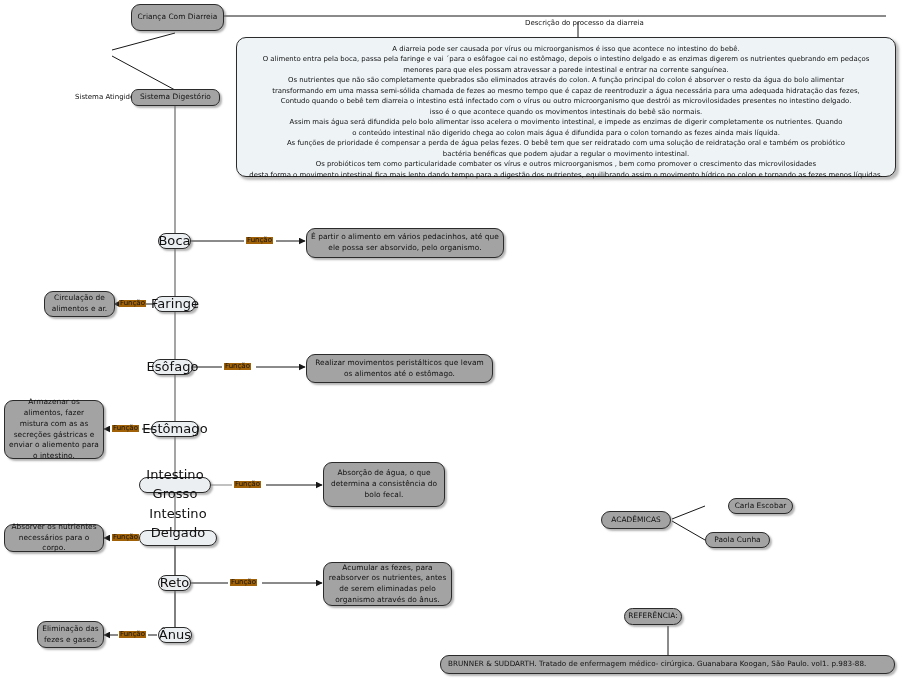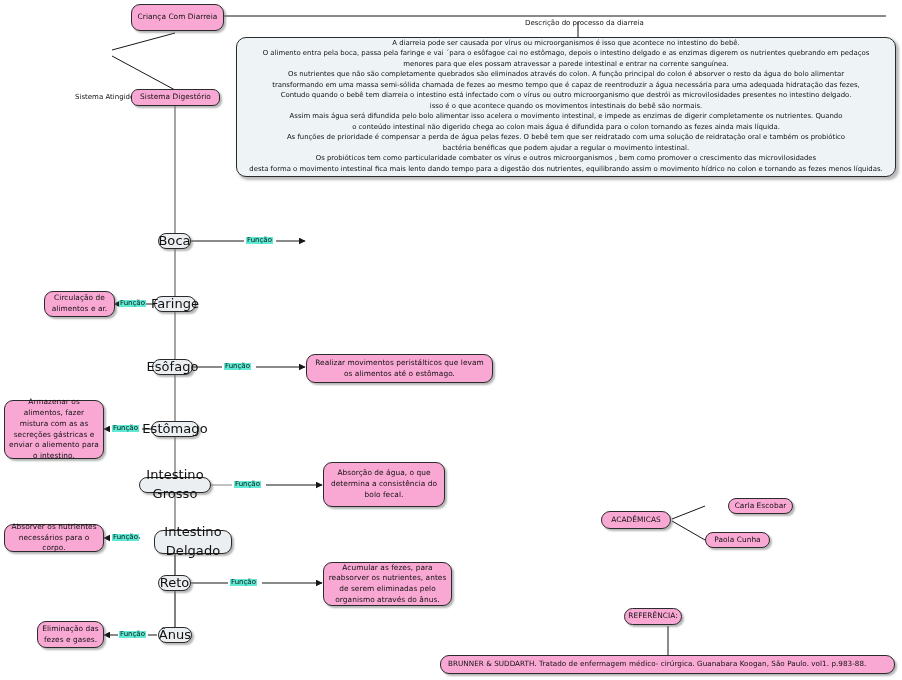--- a/index.html
+++ b/index.html
@@ -7,21 +7,21 @@
     width:902px;height:680px;position:relative;overflow:hidden;
     font-family:"DejaVu Sans","Liberation Sans",sans-serif;
     color:#1b1b1b;
   }
   #canvas{position:absolute;inset:0;width:902px;height:680px;}
   svg.edges{position:absolute;left:0;top:0;width:902px;height:680px;pointer-events:none;}
 
   
   .node{
     position:absolute;box-sizing:border-box;
-    background:#f9a8d4;
+    background:#a3a3a3;
     border:1.4px solid #2b2b2b;
     border-radius:9px;
     box-shadow:2px 2px 2px rgba(120,120,120,.55);
     display:flex;align-items:center;justify-content:center;
     text-align:center;
     font-size:7.4px;line-height:1.45;
     letter-spacing:.05px;
     padding:2px 4px;
     color:#101010;
   }
@@ -32,31 +32,31 @@
 
   
   .panel{
     position:absolute;box-sizing:border-box;
     background:#eef3f6;
     border:1.4px solid #2b2b2b;
     border-radius:10px;
     box-shadow:2.5px 2.5px 2.5px rgba(120,120,120,.5);
     font-size:6.9px;line-height:1.52;
     text-align:center;
-    padding:0 9px;
+    padding:6px 9px;
     color:#101010;
   }
   .panel p{margin:0;}
 
   
   .edge-label{
     position:absolute;
     font-size:7px;
     color:#121212;
-    background:#5eead4;
+    background:#a16207;
     padding:0 1px;
     white-space:nowrap;
     line-height:1;
   }
   .edge-label.plain{background:transparent;}
 
   .ref-box{
     font-size:7.2px;
     padding:3px 7px;
     justify-content:flex-start;
@@ -165,41 +165,44 @@
   </div>
 
   <div class="node organ" style="left:151px;top:421px;width:48px;height:16px;">
     <span>Estômago</span>
   </div>
 
   <div class="node organ" style="left:139px;top:477px;width:72px;height:16px;">
     <span>Intestino Grosso</span>
   </div>
 
-  <div class="node organ" style="left:154px;top:530px;width:78px;height:24px;">
+  <div class="node organ" style="left:139px;top:530px;width:78px;height:16px;align-items:flex-end;">
     <span>Intestino Delgado</span>
   </div>
 
   <div class="node organ" style="left:158px;top:575px;width:33px;height:16px;">
     <span>Reto</span>
   </div>
 
   <div class="node organ" style="left:158px;top:627px;width:34px;height:16px;">
     <span>Ânus</span>
   </div>
 
   <div class="edge-label" style="left:246px;top:237px;">Função</div>
   <div class="edge-label" style="left:119px;top:300px;">Função</div>
   <div class="edge-label" style="left:224px;top:363px;">Função</div>
   <div class="edge-label" style="left:112px;top:425px;">Função</div>
   <div class="edge-label" style="left:234px;top:481px;">Função</div>
   <div class="edge-label" style="left:112px;top:534px;">Função</div>
   <div class="edge-label" style="left:230px;top:579px;">Função</div>
   <div class="edge-label" style="left:119px;top:631px;">Função</div>
 
+  <div class="node" style="left:306px;top:228px;width:198px;height:30px;">
+    <span>É  partir o alimento em vários pedacinhos, até que ele possa ser absorvido, pelo organismo.</span>
+  </div>
 
   <div class="node" style="left:306px;top:354px;width:187px;height:29px;">
     <span>Realizar movimentos peristálticos que levam os alimentos até o estômago.</span>
   </div>
 
   <div class="node" style="left:323px;top:462px;width:122px;height:45px;">
     <span>Absorção de água, o que determina a consistência do bolo fecal.</span>
   </div>
 
   <div class="node" style="left:323px;top:562px;width:129px;height:44px;">

